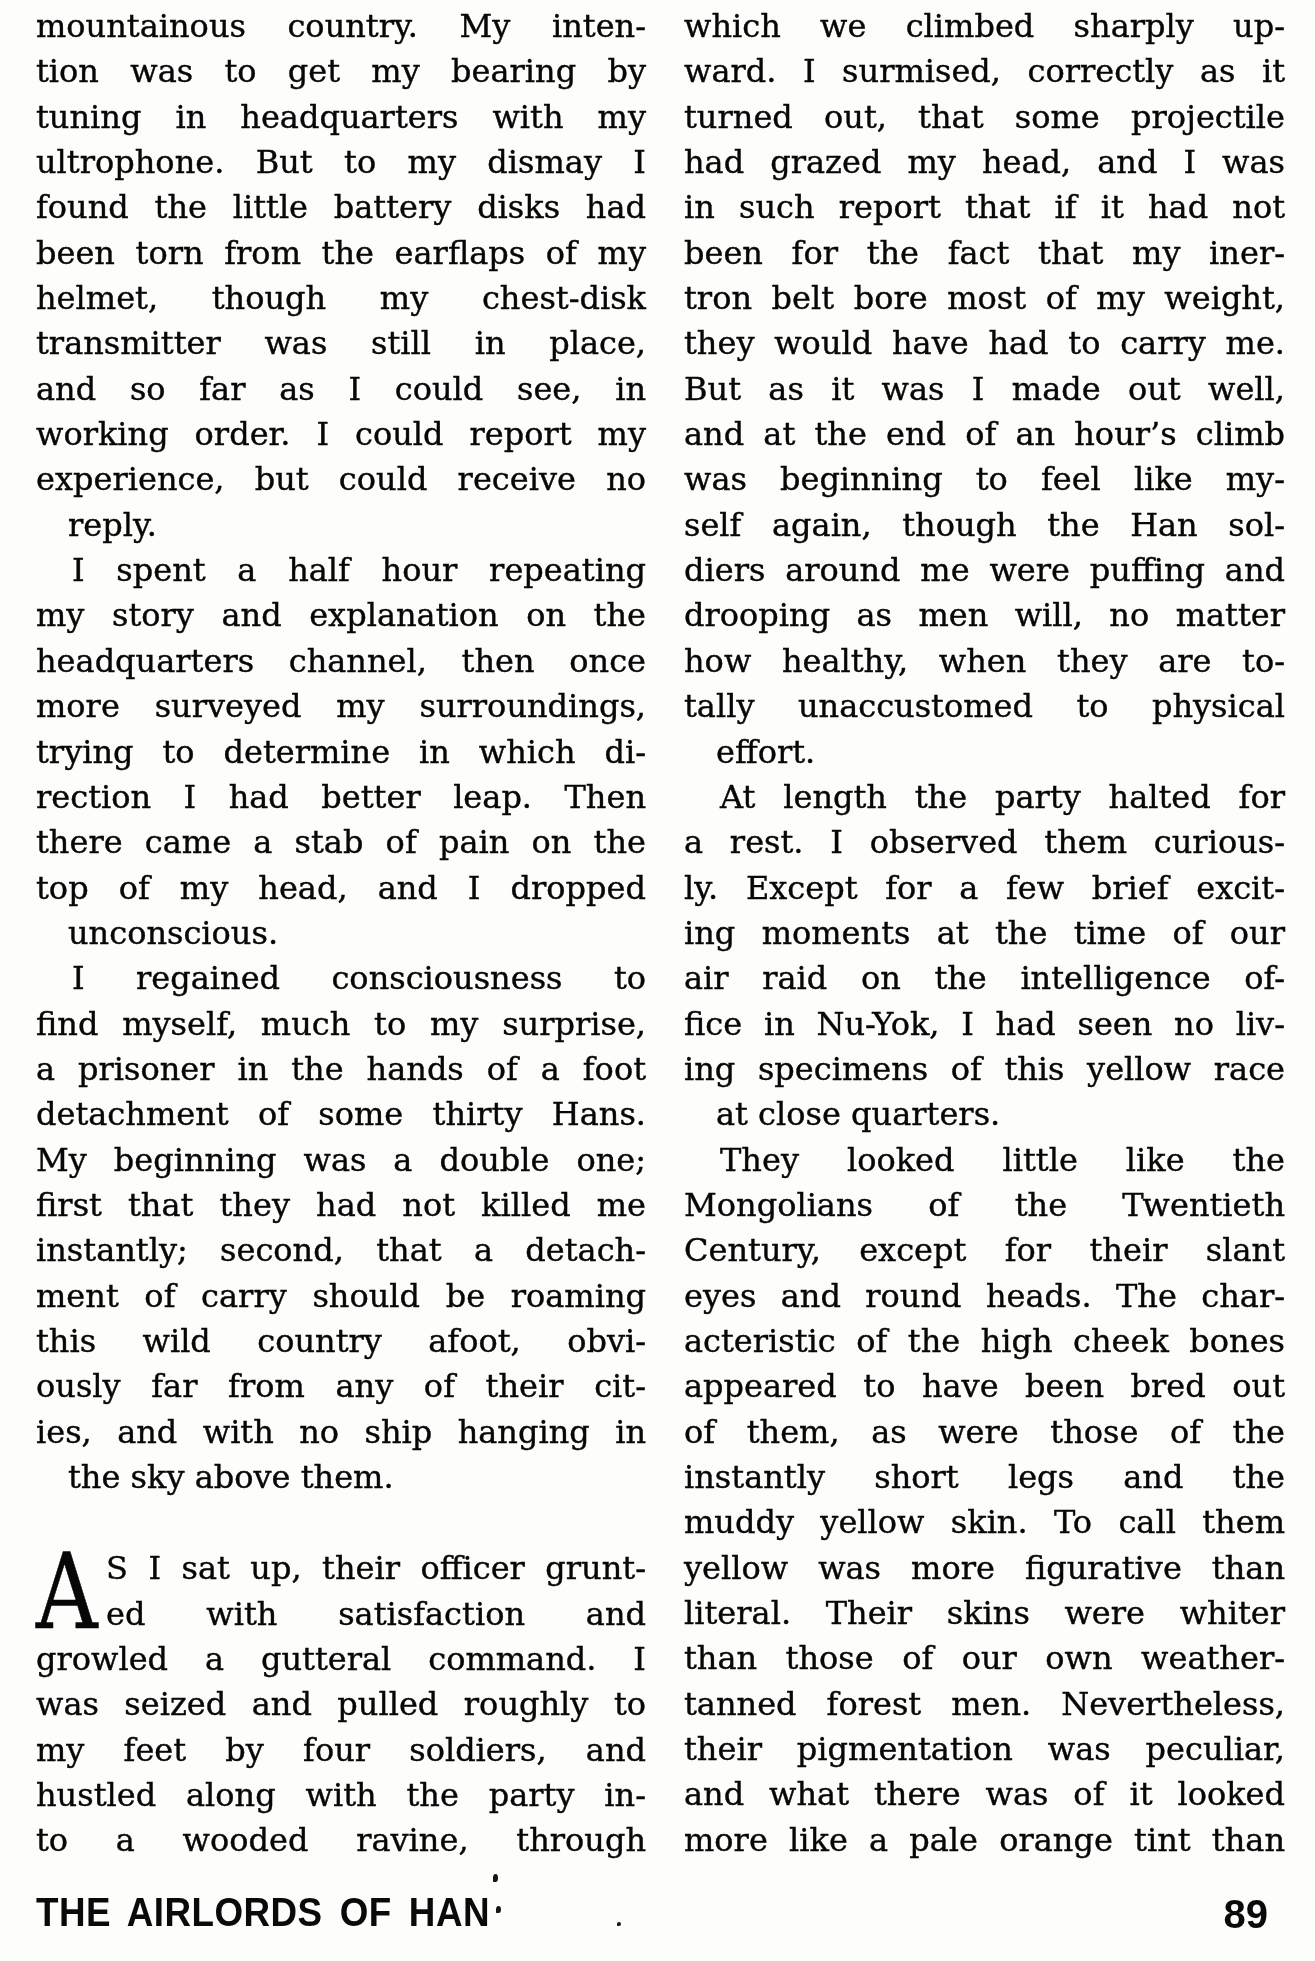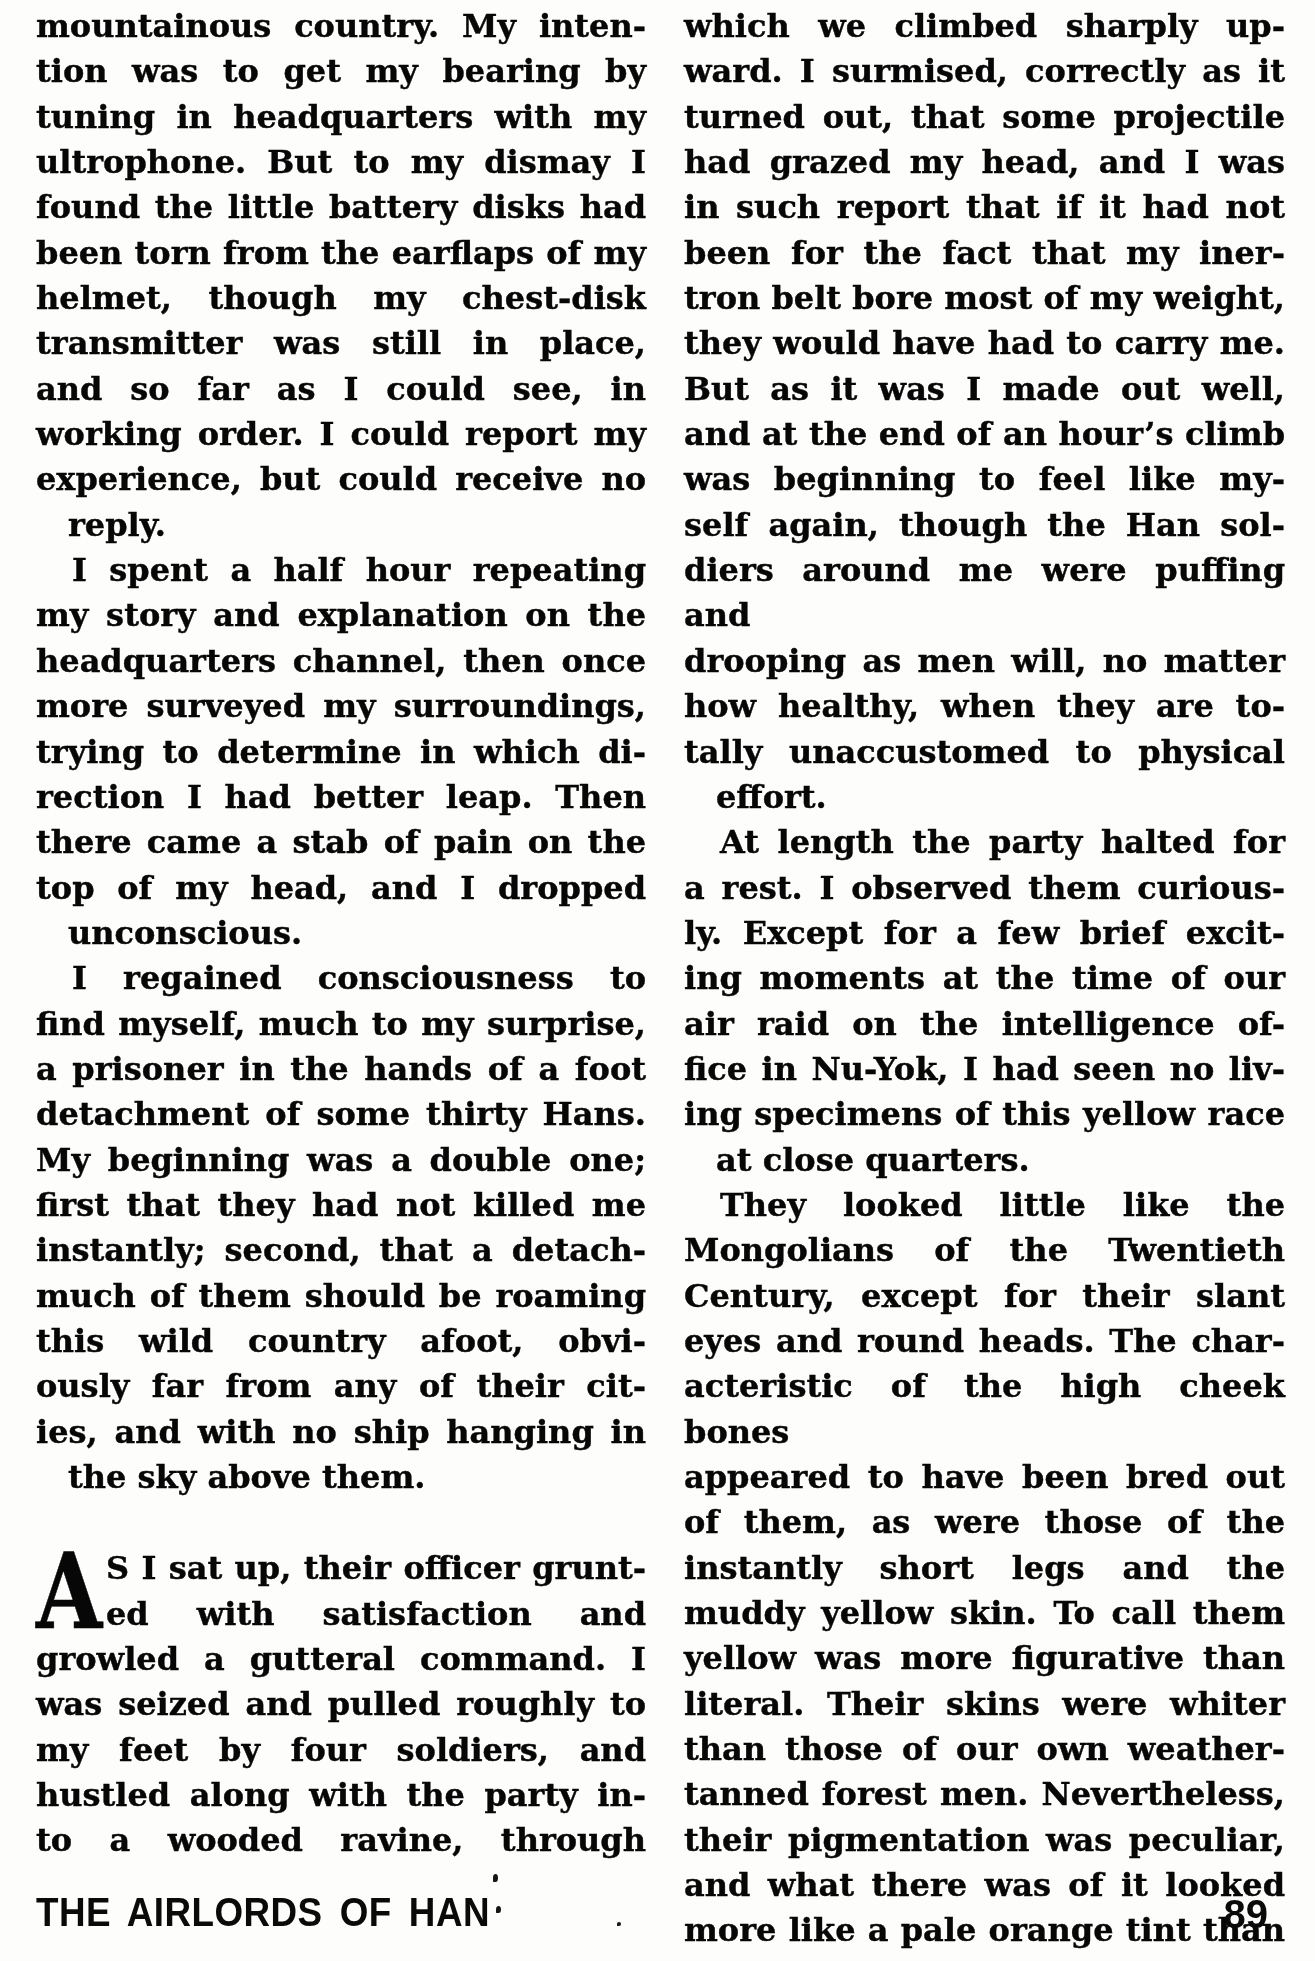--- a/index.html
+++ b/index.html
@@ -18,21 +18,21 @@
   }
   .column {
     position: absolute;
     top: 4px;
     font-size: 32px;
     line-height: 45.35px;
     -webkit-text-stroke: 0.4px #070707;
   }
   .column-left  { left: 36px;  width: 610px; }
   .column-right { left: 684px; width: 601px; }
-  .para { margin: 0; font-weight: bold; }
+  .para { margin: 0; }
   .para.section-break { margin-top: 46px; }
   .line {
     text-align: justify;
     text-align-last: justify;
     white-space: normal;
   }
   .line.indent { text-indent: 36px; }
   .line.final  { text-align-last: left; margin-left: 32px; }
   .dropcap {
     float: left;
@@ -115,21 +115,21 @@
         <div class="line final">unconscious.</div>
       </div>
       <div class="para">
         <div class="line indent">I regained consciousness to</div>
         <div class="line">find myself, much to my surprise,</div>
         <div class="line">a prisoner in the hands of a foot</div>
         <div class="line">detachment of some thirty Hans.</div>
         <div class="line">My beginning was a double one;</div>
         <div class="line">first that they had not killed me</div>
         <div class="line">instantly; second, that a detach-</div>
-        <div class="line">much of them should be roaming</div>
+        <div class="line">ment of carry should be roaming</div>
         <div class="line">this wild country afoot, obvi-</div>
         <div class="line">ously far from any of their cit-</div>
         <div class="line">ies, and with no ship hanging in</div>
         <div class="line final">the sky above them.</div>
       </div>
       <div class="para section-break">
         <span class="dropcap">A</span>
         <div class="line">S I sat up, their officer grunt-</div>
         <div class="line">ed with satisfaction and</div>
         <div class="line">growled a gutteral command. I</div>

